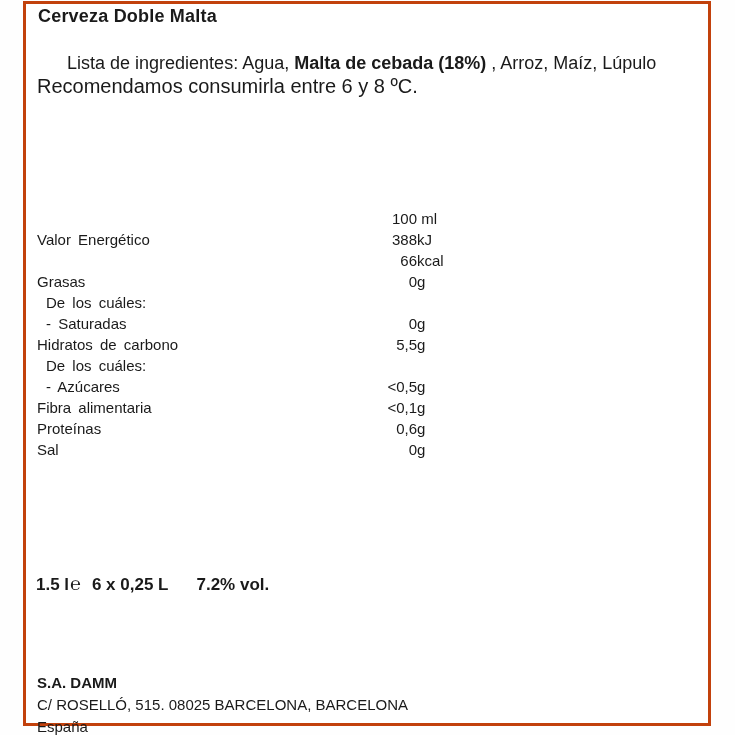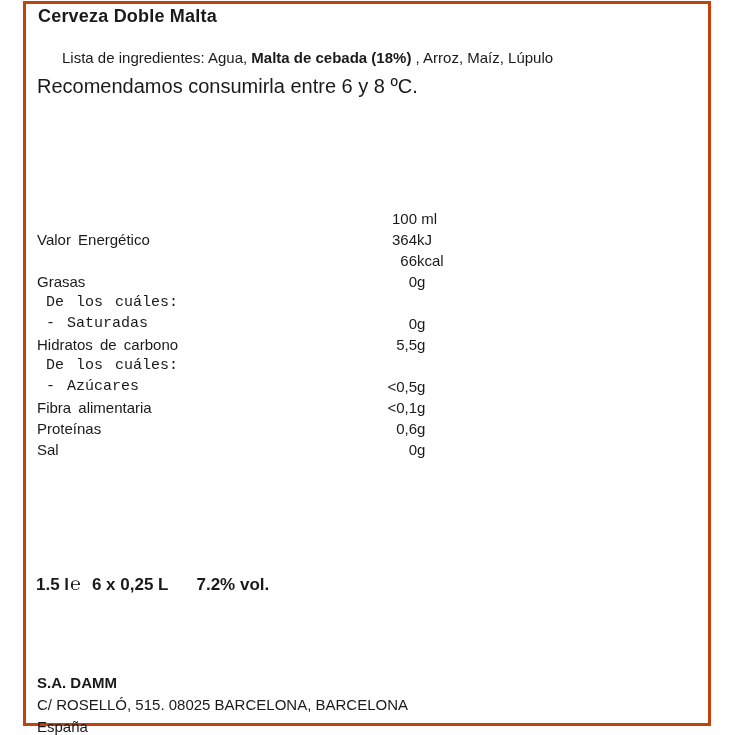--- a/index.html
+++ b/index.html
@@ -32,21 +32,21 @@
     top: 2px;
     font-size: 18px;
     font-weight: bold;
     letter-spacing: 0.2px;
     white-space: nowrap;
   }
   .ingredients {
     position: absolute;
     left: 11px;
     top: 28px;
-    font-size: 15px;
+    font-size: 18px;
     white-space: pre-wrap;
   }
   .ingredients b { font-weight: bold; }
   .note {
     position: absolute;
     left: 11px;
     top: 71px;
     font-size: 20px;
   }
   .nutrition {
@@ -61,21 +61,21 @@
     height: 21px;
     line-height: 21px;
   }
   .nlabel {
     position: absolute;
     left: 0;
     top: 0;
     word-spacing: 3px;
     white-space: nowrap;
   }
-  .nlabel.indent { left: 9px; font-family: Liberation Mono, monospace; }
+  .nlabel.indent { left: 9px; }
   .nnum {
     position: absolute;
     left: 0;
     top: 0;
     width: 380px;
     text-align: right;
     white-space: pre;
   }
   .nunit {
     position: absolute;
@@ -123,21 +123,21 @@
     <div class="note">Recomendamos consumirla entre 6 y 8 ºC.</div>
 
     <div class="nutrition">
       <div class="nrow">
         <span class="nnum">100</span>
         <span class="nunit"> ml</span>
       </div>
       <div id="nutrition-rows">
           <div class="nrow">
             <span class="nlabel">Valor Energético</span>
-            <span class="nnum">364</span>
+            <span class="nnum">388</span>
             <span class="nunit">kJ</span>
           </div>
           <div class="nrow">
             <span class="nlabel"></span>
             <span class="nnum">66</span>
             <span class="nunit">kcal</span>
           </div>
           <div class="nrow">
             <span class="nlabel">Grasas</span>
             <span class="nnum">0</span>

